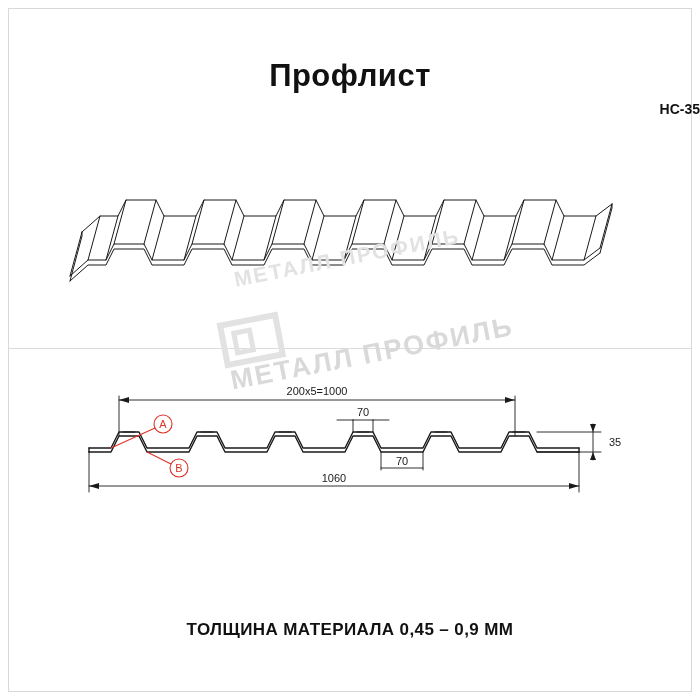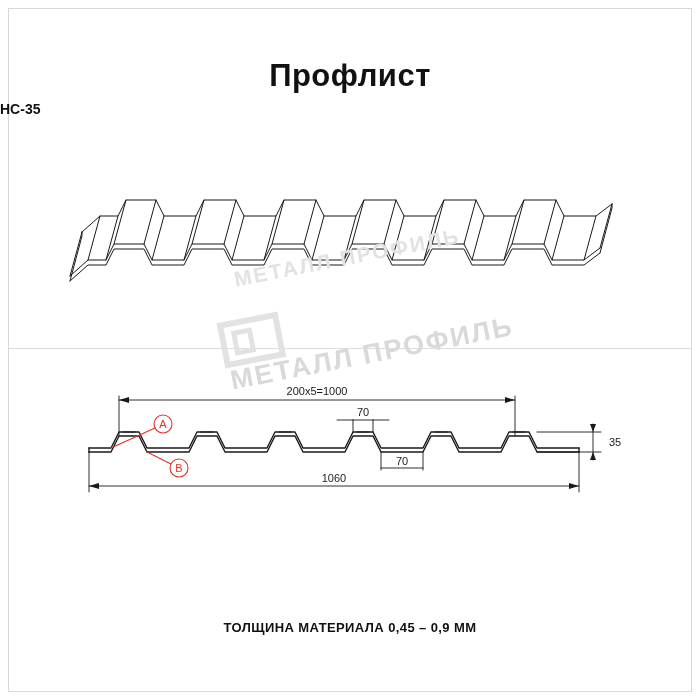--- a/index.html
+++ b/index.html
@@ -40,32 +40,32 @@
     font-size: 31px;
     font-weight: bold;
     letter-spacing: 0.5px;
     color: #111111;
   }
   .subtitle {
     position: absolute;
     top: 101px;
     left: 0;
     width: 700px;
-    text-align: left;
+    text-align: right;
     font-size: 14px;
     font-weight: bold;
     color: #111111;
   }
   .footer {
     position: absolute;
     top: 620px;
     left: 0;
     width: 700px;
     text-align: center;
-    font-size: 13px;
+    font-size: 17px;
     font-weight: bold;
     letter-spacing: 0.4px;
     color: #111111;
   }
   .divider {
     position: absolute;
     left: 8px;
     top: 348px;
     width: 684px;
     height: 1px;

